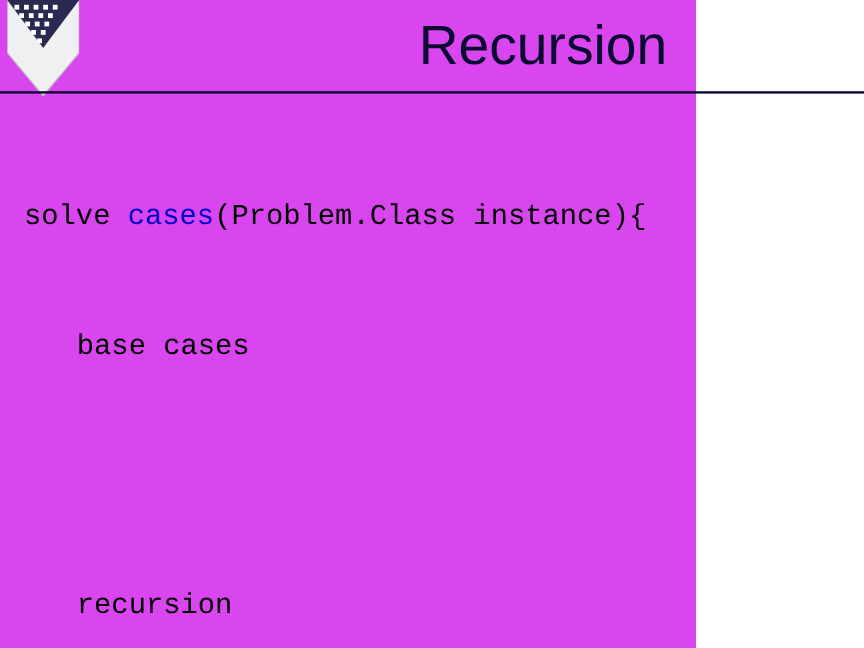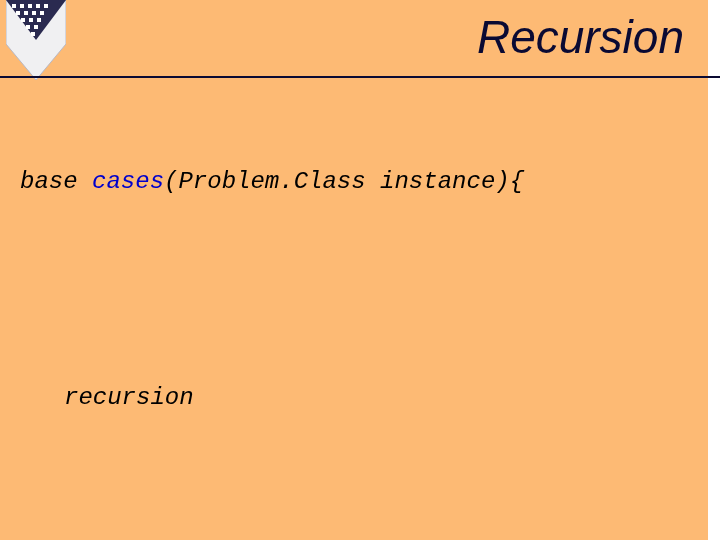--- a/index.html
+++ b/index.html
@@ -1,22 +1,21 @@
 <!DOCTYPE html>
 <html><head>
 <meta charset="utf-8">
 <style>
   * { margin: 0; padding: 0; box-sizing: border-box; }
   html, body { width: 720px; height: 540px; overflow: hidden; background: #fff; font-family: Arial, Helvetica, sans-serif; }
   .slide {
     position: relative;
-    width: 708px;
+    width: 580px;
     height: 540px;
-    background: #fdba74;
-    font-style: italic;
+    background: #d946ef;
   }
   .logo {
     position: absolute;
     top: 0;
     left: 6px;
     width: 60px;
     height: 80px;
   }
   .title {
     position: absolute;
@@ -76,21 +75,22 @@
       <rect x="28" y="25" width="4" height="4"></rect>
       <rect x="25" y="32" width="4" height="4"></rect>
     </g>
   </svg>
 
   <div class="title">Recursion</div>
 
   <div class="hr"></div>
 
   <div class="code">
-    <span class="line"><span>base </span><span class="fn">cases</span><span>(Problem.Class instance){</span></span>
+    <span class="line"><span>solve </span><span class="fn">cases</span><span>(Problem.Class instance){</span></span>
+    <span class="line indent">base cases</span>
     <span class="line">&nbsp;</span>
     <span class="line indent">recursion</span>
     
     
     
     
   </div>
 
 </div>
 

